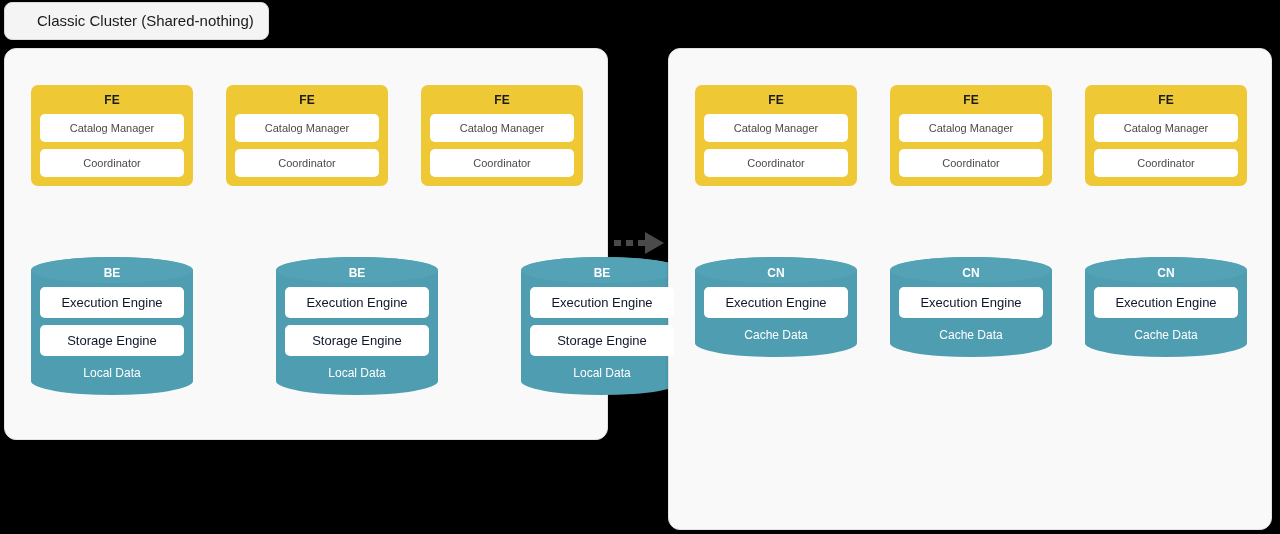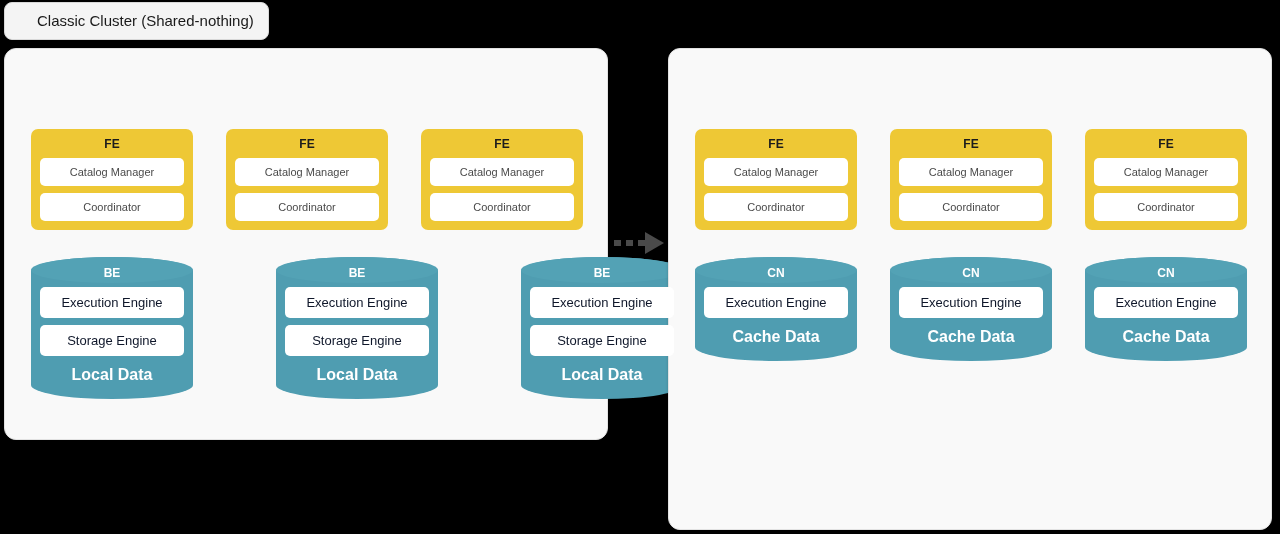--- a/index.html
+++ b/index.html
@@ -58,21 +58,20 @@
   .fe-row-right { left: 26px;  top: 36px;  width: 552px; }
   .be-row-left  { left: 26px;  top: 208px; width: 652px; }
   .cn-row-right { left: 26px;  top: 208px; width: 552px; }
 
   
   .fe-node {
     width: 162px;
     background: #eec835;
     border-radius: 7px;
     padding: 7px 9px 9px 9px;
-    margin-top: 44px;
   }
   .fe-title {
     text-align: center;
     font-size: 12px;
     font-weight: bold;
     color: #1c1c1c;
     line-height: 1;
     padding: 2px 0 8px 0;
   }
   .fe-sub {
@@ -123,22 +122,22 @@
     background: #ffffff;
     border-radius: 5px;
     text-align: center;
     font-size: 13px;
     color: #0f172a;
     padding: 8px 2px;
     margin-bottom: 7px;
   }
   .cyl-foot {
     text-align: center;
-    font-size: 16px;
-    font-weight: bold;
+    font-size: 12px;
+    font-weight: normal;
     color: #ffffff;
     line-height: 1;
     padding: 4px 0 10px 0;
   }
 
   
   .arrow-down {
     position: absolute;
     width: 28px;
     height: 48px;

